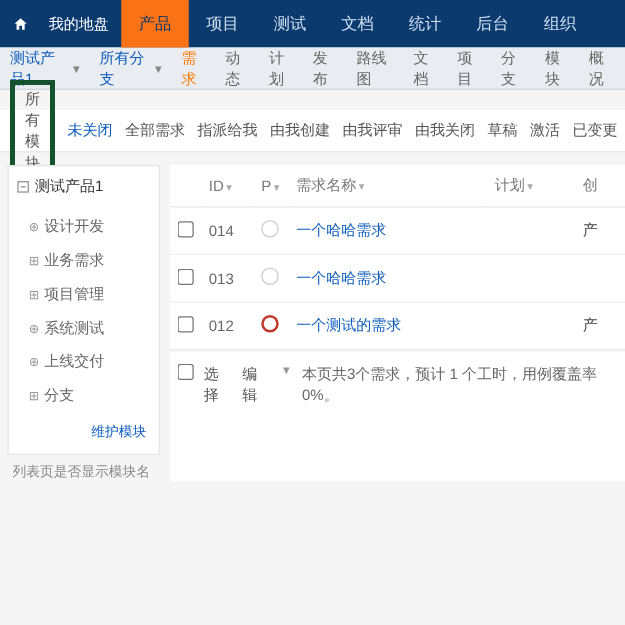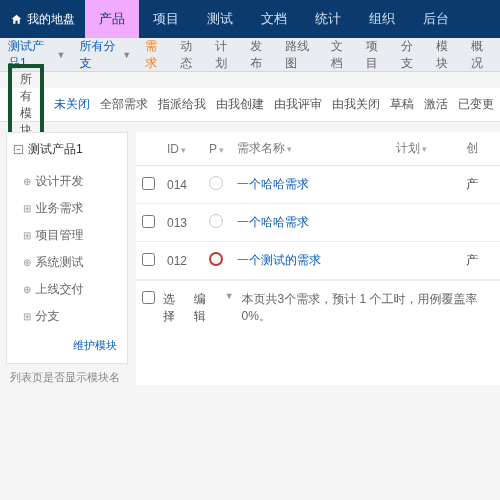--- a/index.html
+++ b/index.html
@@ -1,22 +1,22 @@
 <!DOCTYPE html>
 <html><head>
 <meta charset="utf-8">
 <style>
 * { margin:0; padding:0; box-sizing:border-box; font-family:"Microsoft YaHei",Arial,sans-serif; }
 body { width:500px; height:500px; background:#f5f5f5; font-size:12px; color:#333; overflow:hidden; }
 
 .topnav { background:#0b3a6f; height:38px; display:flex; align-items:stretch; }
-.topnav .home { color:#fff; display:flex; align-items:center; padding:0 10px; gap:4px; font-size:12px; }
+.topnav .home { color:#fff; display:flex; align-items:center; padding:0 10px; gap:16px; font-size:12px; }
 .topnav .home svg { fill:#fff; }
 .topnav .tab { color:#cfe0f0; padding:0 14px; display:flex; align-items:center; font-size:13px; cursor:pointer; }
-.topnav .tab.active { background:#f0abfc; color:#0b3a6f; }
+.topnav .tab.active { background:#f97316; color:#0b3a6f; }
 
 .subnav { background:#e9edf1; height:34px; display:flex; align-items:center; padding:0 8px; gap:14px; border-bottom:1px solid #d0d7de; }
 .subnav .crumb { color:#0b5bbd; font-size:12px; display:flex; align-items:center; gap:2px; }
 .subnav .crumb .caret { font-size:9px; color:#888; }
 .subnav .sitem { color:#666; font-size:12px; cursor:pointer; }
 .subnav .sitem.active { color:#ff7a00; }
 
 .filterbar { background:#fff; height:34px; display:flex; align-items:center; padding:0 8px; gap:10px; border-bottom:1px solid #e3e3e3; margin-top:16px; }
 .filterbar .allmod { border:4px solid #14532d; padding:3px 8px; font-size:12px; color:#555; }
 .filterbar .fitem { color:#555; font-size:12px; cursor:pointer; white-space:nowrap; }
@@ -68,24 +68,24 @@
   <div class="tab">
       <span>测试</span>
     </div>
   <div class="tab">
       <span>文档</span>
     </div>
   <div class="tab">
       <span>统计</span>
     </div>
   <div class="tab">
+      <span>后台</span>
+    </div>
+  <div class="tab">
       <span>组织</span>
-    </div>
-  <div class="tab">
-      <span>后台</span>
     </div>
 </div>
 
 <div class="subnav">
   <span class="crumb">
       <span>测试产品1</span>
       <span class="caret">▼</span>
     </span>
   <span class="crumb">
       <span>所有分支</span>

